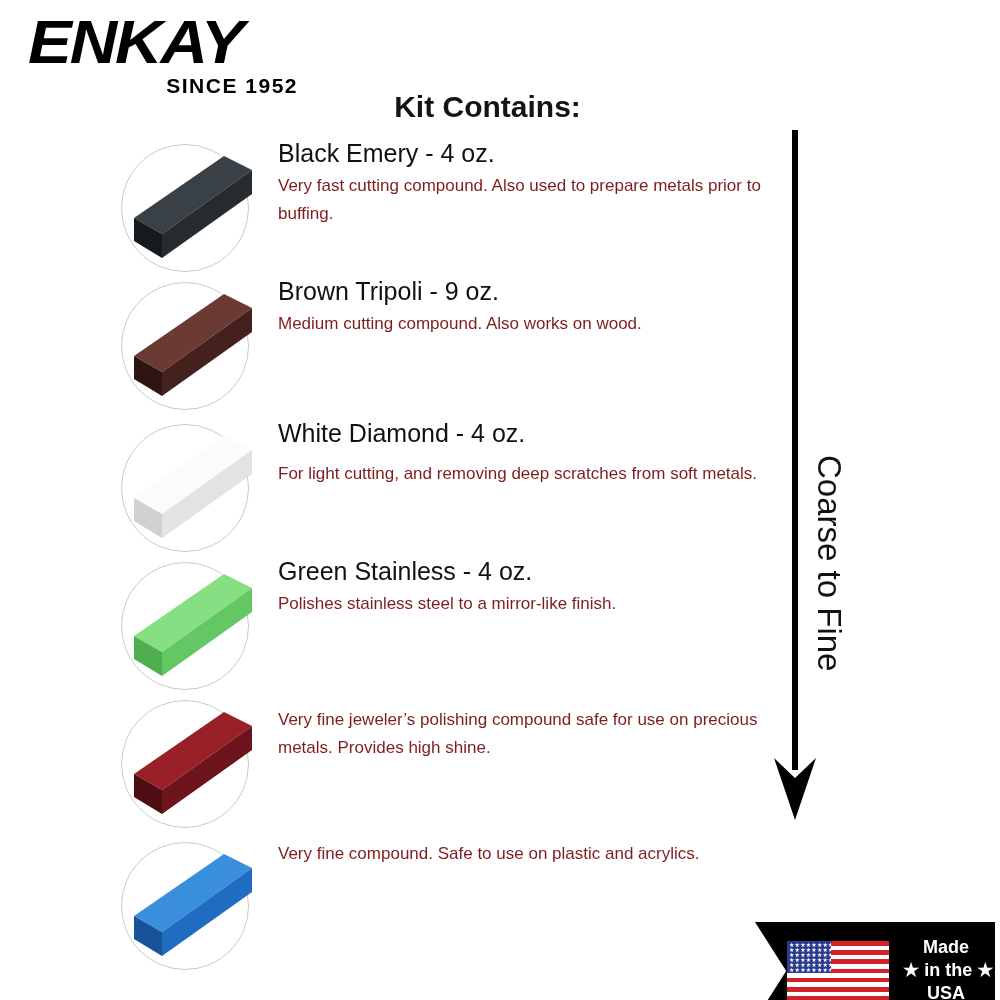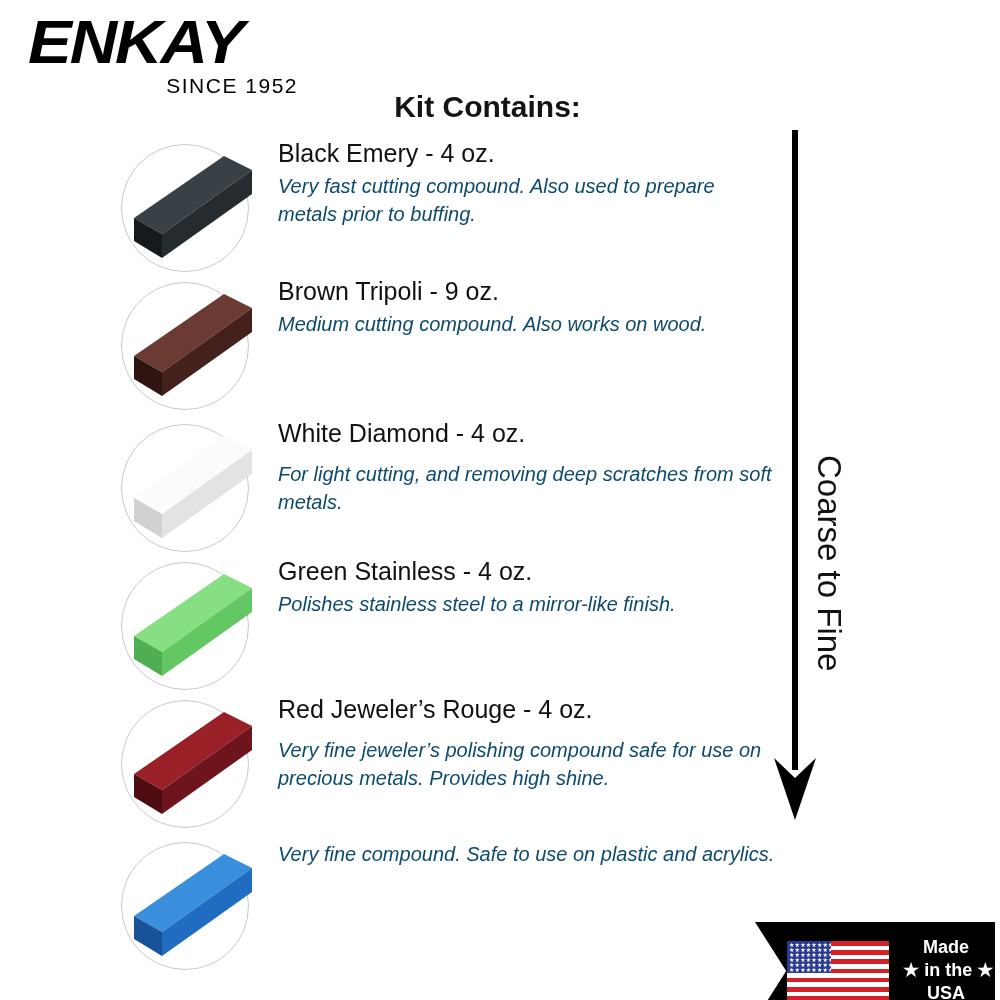--- a/index.html
+++ b/index.html
@@ -39,21 +39,21 @@
     transform: scaleX(1.06);
     transform-origin: left top;
   }
   #brand-tagline {
     position: absolute;
     right: 0;
     top: 63px;
     width: 100%;
     text-align: right;
     font-family: "Liberation Sans", sans-serif;
-    font-weight: normal;
+    font-weight: bold;
     font-size: 21px;
     letter-spacing: 1.5px;
     color: #000000;
   }
 
   
   #kit-contains-title {
     position: absolute;
     left: 260px;
     top: 90px;
@@ -109,26 +109,25 @@
     width: 500px;
   }
   .product-title {
     font-size: 25px;
     font-weight: normal;
     color: #111111;
     line-height: 30px;
     white-space: nowrap;
   }
   .product-desc {
-    font-size: 20px;
+    font-size: 17px;
     font-weight: normal;
-    color: #0c4a6e;
+    color: #7f1d1d;
     line-height: 28px;
     margin-top: 4px;
-    font-style: italic;
   }
   .tight .product-desc { margin-top: 12px; }
 
   
   #coarse-to-fine {
     position: absolute;
     left: 760px;
     top: 130px;
     width: 130px;
     height: 690px;
@@ -293,21 +292,20 @@
     <div class="product-row tight" style="top: 694px;">
       <div class="product-thumb">
         <div class="thumb-circle"></div>
         <svg class="bar-svg" viewBox="0 0 148 136">
           <path d="M 22 78 L 112 16 L 140 30 L 50 94 Z" fill="#9a2028"></path>
           <path d="M 22 78 L 50 94 L 50 118 L 22 101 Z" fill="#4d0d13"></path>
           <path d="M 50 94 L 140 30 L 140 54 L 50 118 Z" fill="#6d141c"></path>
         </svg>
       </div>
       <div class="product-text">
-        <div class="product-title">Red Jeweler’s Rouge - 4 oz.</div>
         <div class="product-desc">Very fine jeweler’s polishing compound safe for use on precious metals. Provides high shine.</div>
       </div>
     </div>
     <div class="product-row" style="top: 836px;">
       <div class="product-thumb">
         <div class="thumb-circle"></div>
         <svg class="bar-svg" viewBox="0 0 148 136">
           <path d="M 22 78 L 112 16 L 140 30 L 50 94 Z" fill="#3a8fdd"></path>
           <path d="M 22 78 L 50 94 L 50 118 L 22 101 Z" fill="#18539a"></path>
           <path d="M 50 94 L 140 30 L 140 54 L 50 118 Z" fill="#1f6cc0"></path>

